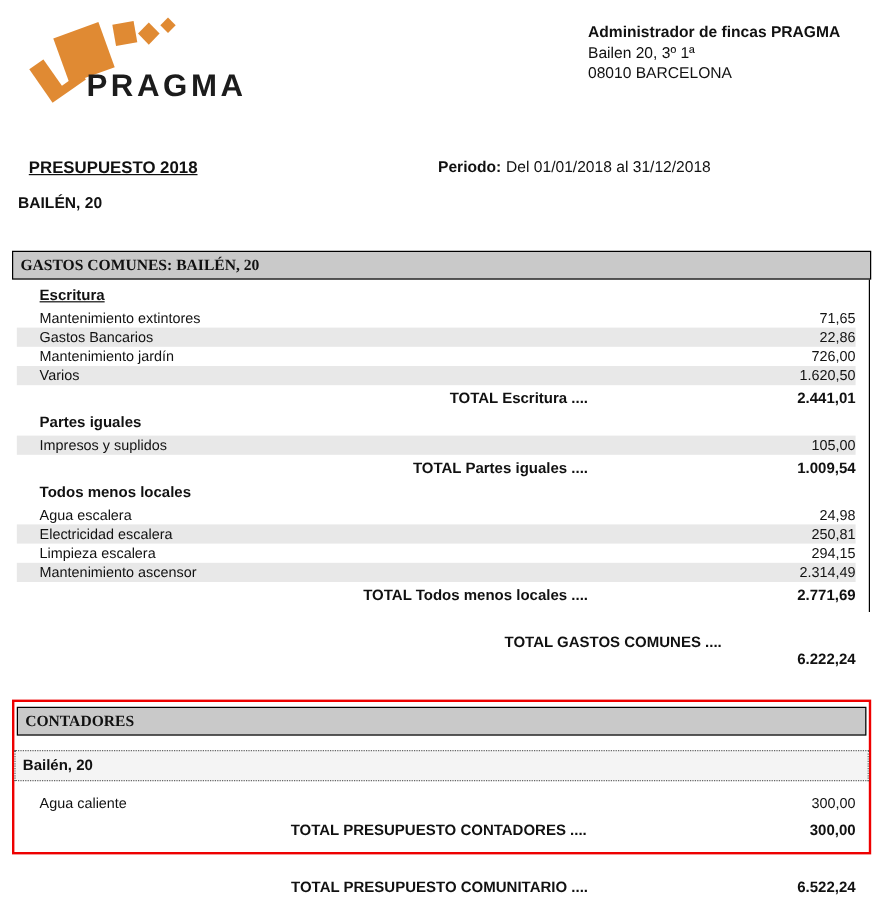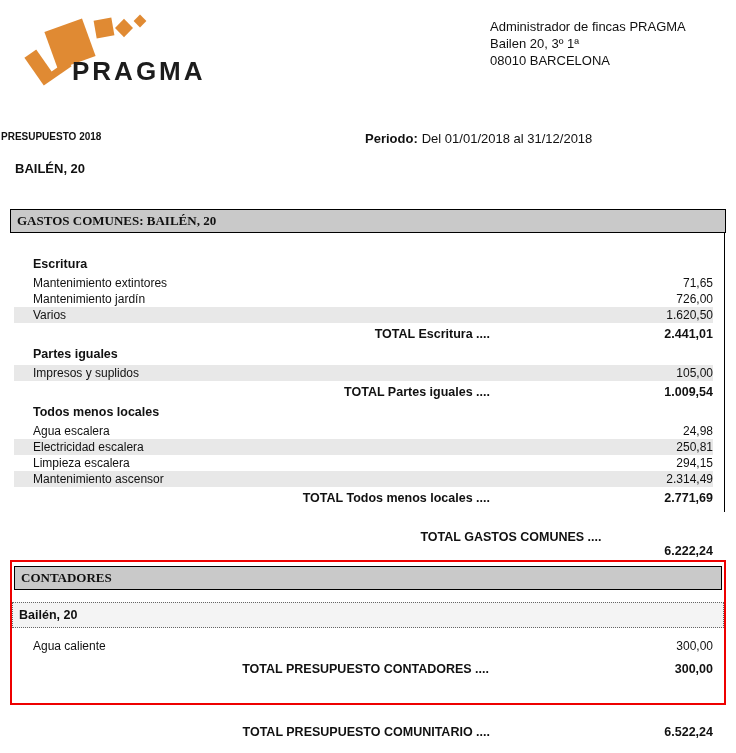--- a/index.html
+++ b/index.html
@@ -15,24 +15,24 @@
   
   .logo { position: absolute; top: 6px; left: 12px; }
   .logo text {
     font-family: "Liberation Sans", sans-serif;
     font-weight: bold; letter-spacing: 3px; fill: #1c1c1c;
   }
   .company {
     position: absolute; top: 18px; left: 490px;
     font-size: 13px; line-height: 17px;
   }
-  .company .name { font-weight: normal; }
-
-  
-  .meta-title { position: absolute; top: 131px; left: 1px; font-size: 10px; font-weight: bold; }
+  .company .name { font-weight: bold; }
+
+  
+  .meta-title { position: absolute; top: 131px; left: 24px; font-size: 14px; font-weight: bold; text-decoration: underline; }
   .period { position: absolute; top: 131px; left: 365px; font-size: 13px; }
   .period .p-label { font-weight: bold; margin-right: 4px; }
   .building-title { position: absolute; top: 161px; left: 15px; font-size: 13px; font-weight: bold; }
 
   
   .report { position: absolute; top: 209px; left: 10px; width: 716px; }
 
   .section-bar {
     height: 24px; line-height: 22px;
     background: var(--header-bar-bg, #c9c9c9);
@@ -42,21 +42,21 @@
     font-family: Liberation Serif, serif;
   }
 
   .groups-wrap {
     width: 715px;
     border-right: 1px solid #000;
     padding: 6px 0 4px 0;
   }
 
   .group-title { font-size: 12.5px; font-weight: bold; margin: 5px 0 2px 23px; height: 16px; }
-  .group-title.first { margin-top: 18px; }
+  .group-title.first { margin-top: 0; text-decoration: underline; }
 
   .row {
     display: flex; align-items: center;
     height: 16px; font-size: 12px;
     margin-left: 4px; width: 699px;
   }
   .row.shaded { background: var(--row-shade, #e8e8e8); }
   .row .lbl { padding-left: 19px; }
   .row .val { margin-left: auto; }
 
@@ -65,24 +65,24 @@
     height: 17px; font-size: 12.5px; font-weight: bold;
     margin: 2px 0 2px 4px; width: 699px;
   }
   .trow .tlbl { width: 476px; text-align: right; }
   .trow .tval { margin-left: auto; }
 
   .grand-gastos { margin-top: 18px; height: 18px; flex-direction: column; }
 
   
   .red-box {
-    margin-top: 12px;
+    margin-top: 37px;
     border: 2px solid var(--highlight-red, #ee0000);
     width: 716px;
-    padding: 4px 0 24px 0;
+    padding: 4px 0 8px 0;
   }
   .red-box .section-bar { margin: 0 2px; }
   .sub-bar {
     margin-top: 12px;
     height: 26px; line-height: 24px;
     border: 1px dotted #666;
     background: var(--subheader-bg, #f4f4f4);
     font-size: 12.5px; font-weight: bold;
     padding-left: 6px;
   }
@@ -124,20 +124,24 @@
 
   <div class="section-bar">GASTOS COMUNES: BAILÉN, 20</div>
 
   <div class="groups-wrap">
 
     <div class="group-title first">Escritura</div>
     <div class="row">
       <span class="lbl">Mantenimiento extintores</span>
       <span class="val">71,65</span>
     </div>
+    <div class="row shaded">
+      <span class="lbl">Gastos Bancarios</span>
+      <span class="val">22,86</span>
+    </div>
     <div class="row">
       <span class="lbl">Mantenimiento jardín</span>
       <span class="val">726,00</span>
     </div>
     <div class="row shaded">
       <span class="lbl">Varios</span>
       <span class="val">1.620,50</span>
     </div>
     <div class="trow">
       <span class="tlbl">TOTAL Escritura ....</span>

